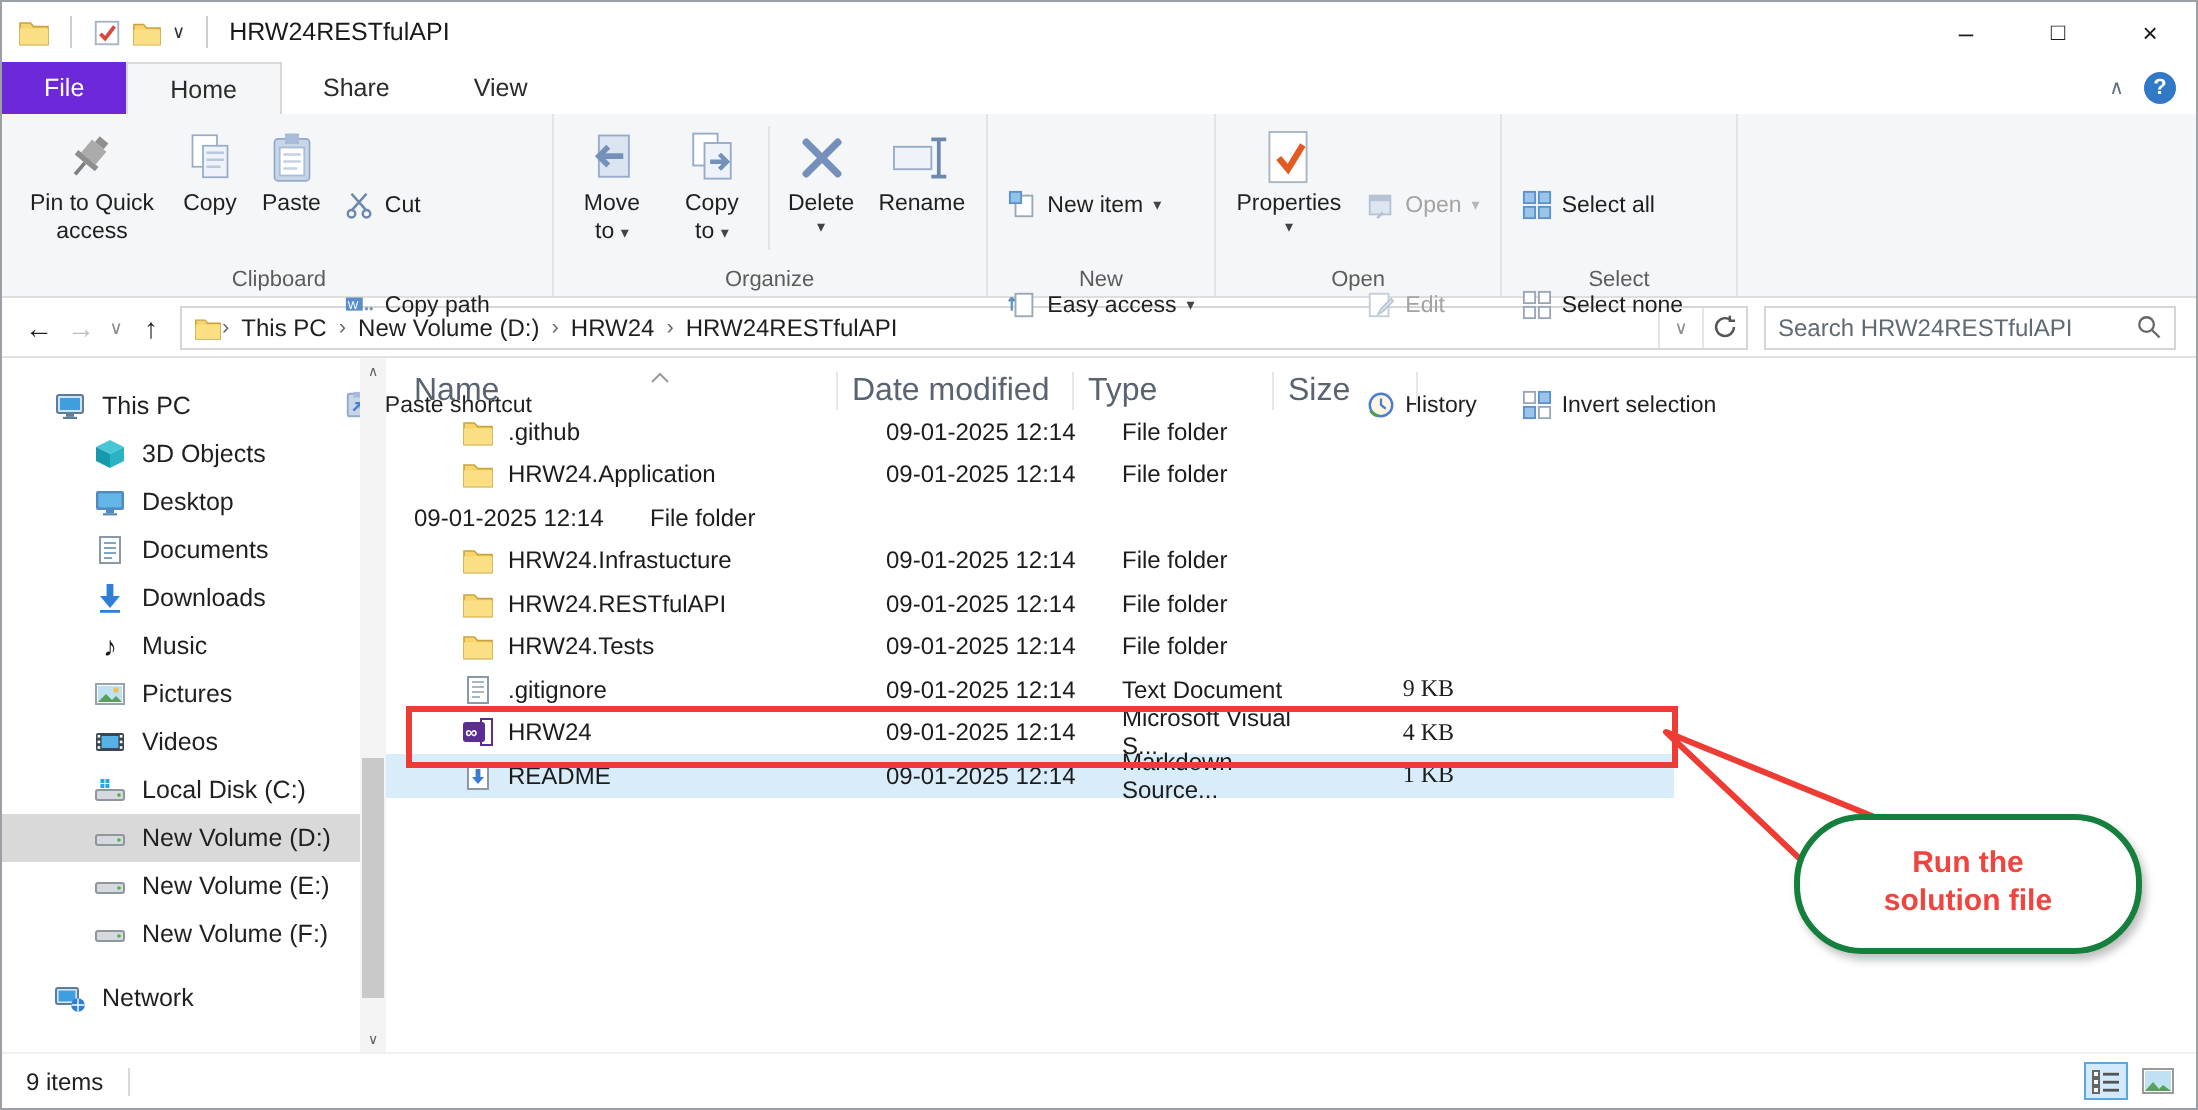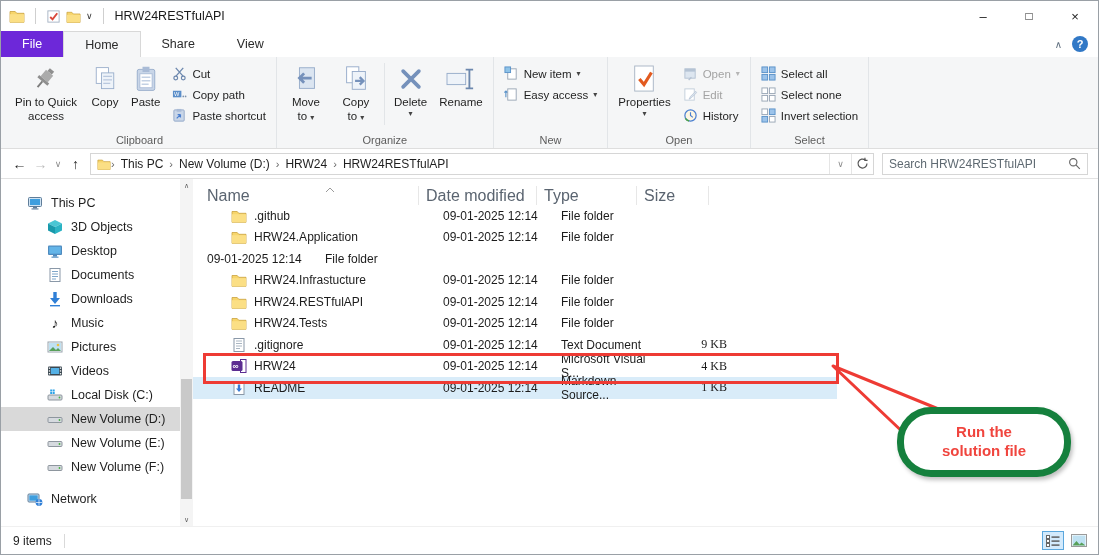--- a/index.html
+++ b/index.html
@@ -29,21 +29,21 @@
   .ribbon { height:92px; background:#f5f6f7; border-bottom:1px solid #dedede; display:flex; padding-left:2px; }
   .rgroup { position:relative; border-right:1px solid #e2e5e8; padding:3px 4px 16px; }
   .gc { display:flex; align-items:flex-start; height:72px; }
   .gl { position:absolute; bottom:2px; left:0; right:0; text-align:center; font-size:11px; color:#5c5c5c; }
   .bb { display:flex; flex-direction:column; align-items:center; padding:2px 6px; }
   .bb .ic { height:34px; display:flex; align-items:center; justify-content:center; }
   .bb .lb { font-size:11.5px; line-height:1.18; text-align:center; color:#1f1f1f; }
   .caret { font-size:8px; color:#444; }
   .caret-below { font-size:8px; color:#444; line-height:7px; }
   .smallcol { display:flex; flex-direction:column; padding-top:3px; }
-  .sbtn { display:flex; align-items:center; gap:5px; height:21px; font-size:11.5px; color:#1f1f1f; padding:0 6px; }
+  .sbtn { display:flex; align-items:center; gap:5px; height:21px; font-size:11.5px; color:#1f1f1f; padding:0 6px;margin-top:29px; }
   .sbtn.dis { color:#a3a3a3; }
   .vline { width:1px; background:#e2e5e8; height:62px; margin:3px 3px 0; }
 
   
   .navrow { height:30px; display:flex; align-items:center; border-bottom:1px solid #e2e2e2; padding:0 10px 0 8px; }
   .navbtn { width:21px; text-align:center; font-size:14px; color:#1f1f1f; }
   .navbtn.dis { color:#bcbcbc; }
   .navbtn.small { width:14px; font-size:9px; color:#8a8a8a; }
   .addressbox { height:22px; border:1px solid #d6d6d6; background:#fff; display:flex; align-items:center; flex:1; margin:0 8px 0 4px; padding-left:6px; }
   .crumb { font-size:12px; color:#1f1f1f; padding:0 6px; }
@@ -77,21 +77,21 @@
   .frow { height:21.5px; width:644px; display:flex; align-items:center; font-size:12px; color:#1c1c1c; padding-left:14px; }
   .frow.sel { background:#d9ecf9; }
   .cname { width:212px; display:flex; align-items:center; gap:7px;margin-left:24px; }
   .cdate { width:118px; }
   .ctype { width:100px; }
   .csize { width:72px; text-align:right; padding-right:6px;font-family:Liberation Serif, serif; }
 
   
   .hl-rect { position:absolute; left:202px; top:352px; width:636px; height:31px; border:3px solid #ee3b34; z-index:4; }
   .tail-svg { position:absolute; left:828px; top:360px; z-index:5; }
-  .callout { position:absolute; left:896px; top:406px; width:174px; height:70px; background:#fff; border:7px solid #15803d; border-radius:34px; z-index:6; box-shadow:2px 3px 4px rgba(0,0,0,0.25); display:flex; flex-direction:column; align-items:center; justify-content:center; }
+  .callout { position:absolute; left:896px; top:406px; width:174px; height:70px; background:#fff; border:3px solid #15803d; border-radius:34px; z-index:6; box-shadow:2px 3px 4px rgba(0,0,0,0.25); display:flex; flex-direction:column; align-items:center; justify-content:center; }
   .callout .ctext { font-size:15px; font-weight:bold; color:#f0453e; line-height:1.25; text-align:center; }
 
   
   .statusbar { position:absolute; left:0; right:0; bottom:0; height:28px; display:flex; align-items:center; padding-left:12px; font-size:12px; color:#1f1f1f; border-top:1px solid #f0f0f0; }
   .sdiv { height:14px; border-left:1px solid #d9d9d9; margin-left:12px; }
   .viewbtns { position:absolute; right:8px; bottom:4px; display:flex; gap:4px; }
   .vb { width:22px; height:19px; display:flex; align-items:center; justify-content:center; }
   .vb.active { border:1px solid #5ba7dd; background:#d3eafc; }
 </style>
 </head>

